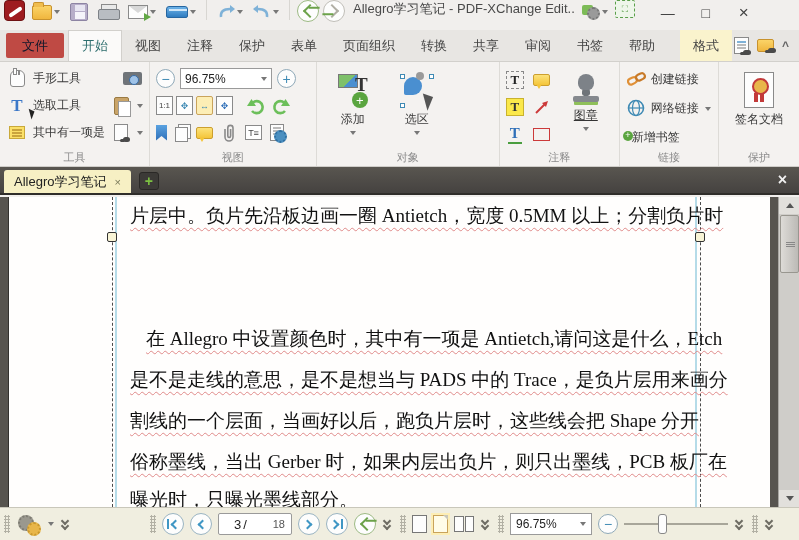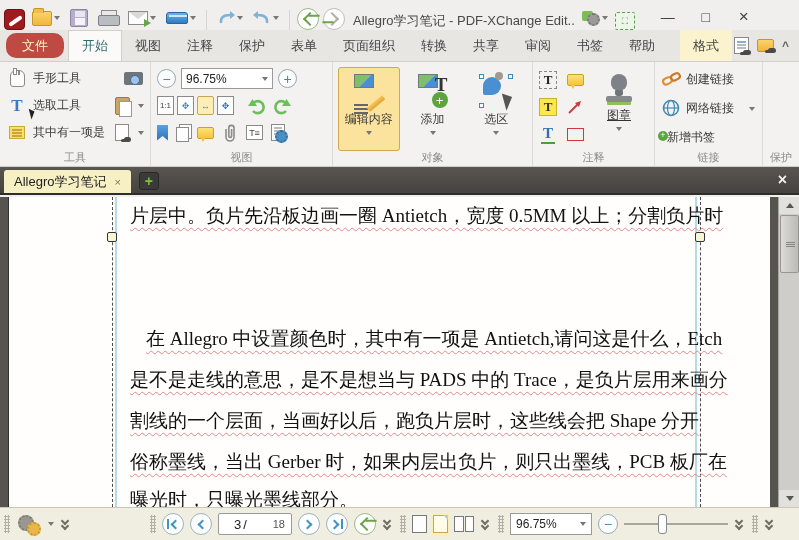--- a/index.html
+++ b/index.html
@@ -1,20 +1,20 @@
 <!DOCTYPE html>
 <html><head>
 <meta charset="utf-8">
 <style>
   * { margin:0; padding:0; box-sizing:border-box; }
   html,body { width:799px; height:540px; overflow:hidden; font-family:"Liberation Sans",sans-serif; font-size:12px; color:#333; }
   #app { position:relative; width:799px; height:540px; background:#f1efed; }
 
   
-  #titlebar { position:absolute; left:0; top:0; width:799px; height:30px; background:#f1efed; display:flex; align-items:flex-end; padding:0 4px; gap:4px; }
+  #titlebar { position:absolute; left:0; top:0; width:799px; height:30px; background:#f1efed; display:flex; align-items:flex-start; padding:0 4px; gap:4px; }
   .tb-btn { height:24px; display:flex; align-items:center; gap:2px; padding:0 3px; border-radius:3px; }
   .vsep { width:1px; height:20px; background:#d8d6d2; margin:0 3px; }
   .caret { width:0; height:0; border-left:3.5px solid transparent; border-right:3.5px solid transparent; border-top:4px solid #777; }
   #app-logo { width:21px; height:21px; background:#9e1c20; border-radius:4px; border:1px solid #6d1113; position:relative; overflow:hidden; }
   #app-logo::after { content:""; position:absolute; left:3px; top:9px; width:15px; height:4px; background:#fff; transform:rotate(-35deg); border-radius:2px; }
   .folder-ic { width:20px; height:15px; background:linear-gradient(#fbd468,#f0b63e); border:1px solid #c8922d; border-radius:2px; position:relative; }
   .folder-ic::before { content:""; position:absolute; top:-4px; left:0; width:9px; height:4px; background:#f0bd4e; border:1px solid #c8922d; border-bottom:none; border-radius:2px 2px 0 0; }
   .floppy-ic { width:18px; height:18px; background:#b7aec9; border:1px solid #8d84a3; border-radius:2px; position:relative; }
   .floppy-ic::before { content:""; position:absolute; left:4px; top:1px; width:10px; height:6px; background:#e8e6f2; }
   .floppy-ic::after { content:""; position:absolute; left:4px; bottom:1px; width:10px; height:7px; background:#f5f4fa; }
@@ -29,21 +29,21 @@
   .win-ctl { width:34px; height:26px; display:flex; align-items:center; justify-content:center; color:#444; font-size:14px; }
   #title-text { color:#4a4a4a; font-size:13px; margin-left:4px; white-space:nowrap; }
   .sess-ic { width:20px; height:18px; border:1px dashed #5a9e4a; background:#eef6ea; border-radius:2px; display:flex; align-items:center; justify-content:center; color:#5a9e4a; font-size:9px; }
   .uiopt-ic { width:18px; height:16px; position:relative; }
   .uiopt-ic::before { content:""; position:absolute; left:0; top:1px; width:11px; height:10px; background:#7dbb57; border-radius:2px; }
   .uiopt-ic::after { content:""; position:absolute; right:0; bottom:0; width:9px; height:9px; background:#9a9a9a; border-radius:50%; border:2px dotted #777; }
 
   
   #tabrow { position:absolute; left:0; top:30px; width:799px; height:32px; background:#e8e6e3; border-bottom:1px solid #d2d0cc; display:flex; align-items:stretch; padding-left:6px; }
   .rtab { display:flex; align-items:center; padding:0 13px; font-size:13px; color:#444; cursor:default; }
-  .rtab.file { background:#bf4a44; color:#fef9c3; margin:3px 4px 3px 0; border-radius:10px; padding:0 16px; }
+  .rtab.file { background:#bf4a44; color:#0f172a; margin:3px 4px 3px 0; border-radius:2px; padding:0 16px; }
   .rtab.active { background:#fbfaf9; color:#2e6e6e; border:1px solid #d2d0cc; border-bottom:none; }
   .rtab.format { background:#faf3cd; margin-left:12px; }
   #tabrow-right { margin-left:auto; display:flex; align-items:center; gap:8px; padding-right:10px; }
   .minidoc-ic { width:15px; height:17px; background:#fdfdfd; border:1px solid #8a8a8a; position:relative; }
   .minidoc-ic::before { content:""; position:absolute; left:2px; top:3px; width:9px; height:1.5px; background:#7fb2d8; box-shadow:0 3px 0 #bbb,0 6px 0 #bbb; }
   .minidoc-ic::after, .minifold-ic::after { content:""; position:absolute; right:-3px; bottom:-2px; width:8px; height:5px; background:#4a4a4a; border-radius:3px; box-shadow:-4px 1px 0 -1px #4a4a4a; }
   .minifold-ic { width:17px; height:13px; background:linear-gradient(#fbd468,#f0b63e); border:1px solid #c8922d; border-radius:2px; position:relative; }
   #collapse-ribbon { color:#666; font-size:12px; font-weight:bold; }
 
   
@@ -330,29 +330,20 @@
               <path d="M4 5 v8 a4 4 0 0 0 8 0 v-9 a2.6 2.6 0 0 0 -5.2 0 v8 a1.4 1.4 0 0 0 2.8 0 v-7" fill="none" stroke="#8a8a8a" stroke-width="1.6"></path>
             </svg>
           </span>
         <span class="tfield-ic">T≡</span>
         <span class="docgear-ic"></span>
       </div>
       <div class="glabel">视图</div>
     </div>
 
     <div class="rgroup" style="width:200px;display:flex">
-      <div class="bigbtn hl">
-        <span class="bicon">
-            <span class="imgthumb"></span>
-            <span class="tlines"></span>
-            <span class="pencil"></span>
-          </span>
-        <span class="blabel">编辑内容</span>
-        <span class="caret"></span>
-      </div>
       <div class="bigbtn">
         <span class="bicon">
             <span class="imgthumb"></span>
             <span class="bigT">T</span>
             <span class="plus-circ">+</span>
           </span>
         <span class="blabel">添加</span>
         <span class="caret"></span>
       </div>
       <div class="bigbtn">
@@ -425,20 +416,24 @@
         <span class="caret"></span>
       </div>
       <div class="linkrow">
         <span style="position:relative"><span class="bkm-ic"></span><span class="plus-circ" style="width:10px;height:10px;font-size:9px;right:-6px;bottom:-3px;position:absolute">+</span></span>
         <span class="tname">新增书签</span>
       </div>
       <div class="glabel">链接</div>
     </div>
 
     <div class="rgroup" style="flex:1">
+      <div class="bigbtn" style="width:72px;margin:0 auto">
+        <span class="cert-ic"></span>
+        <span class="blabel">签名文档</span>
+      </div>
       <div class="glabel">保护</div>
     </div>
   </div>
 
   <div id="doctabs">
     <div id="active-doctab">
       <span>Allegro学习笔记</span>
       <span class="x">×</span>
     </div>
     <div id="newtab-btn">+</div>

